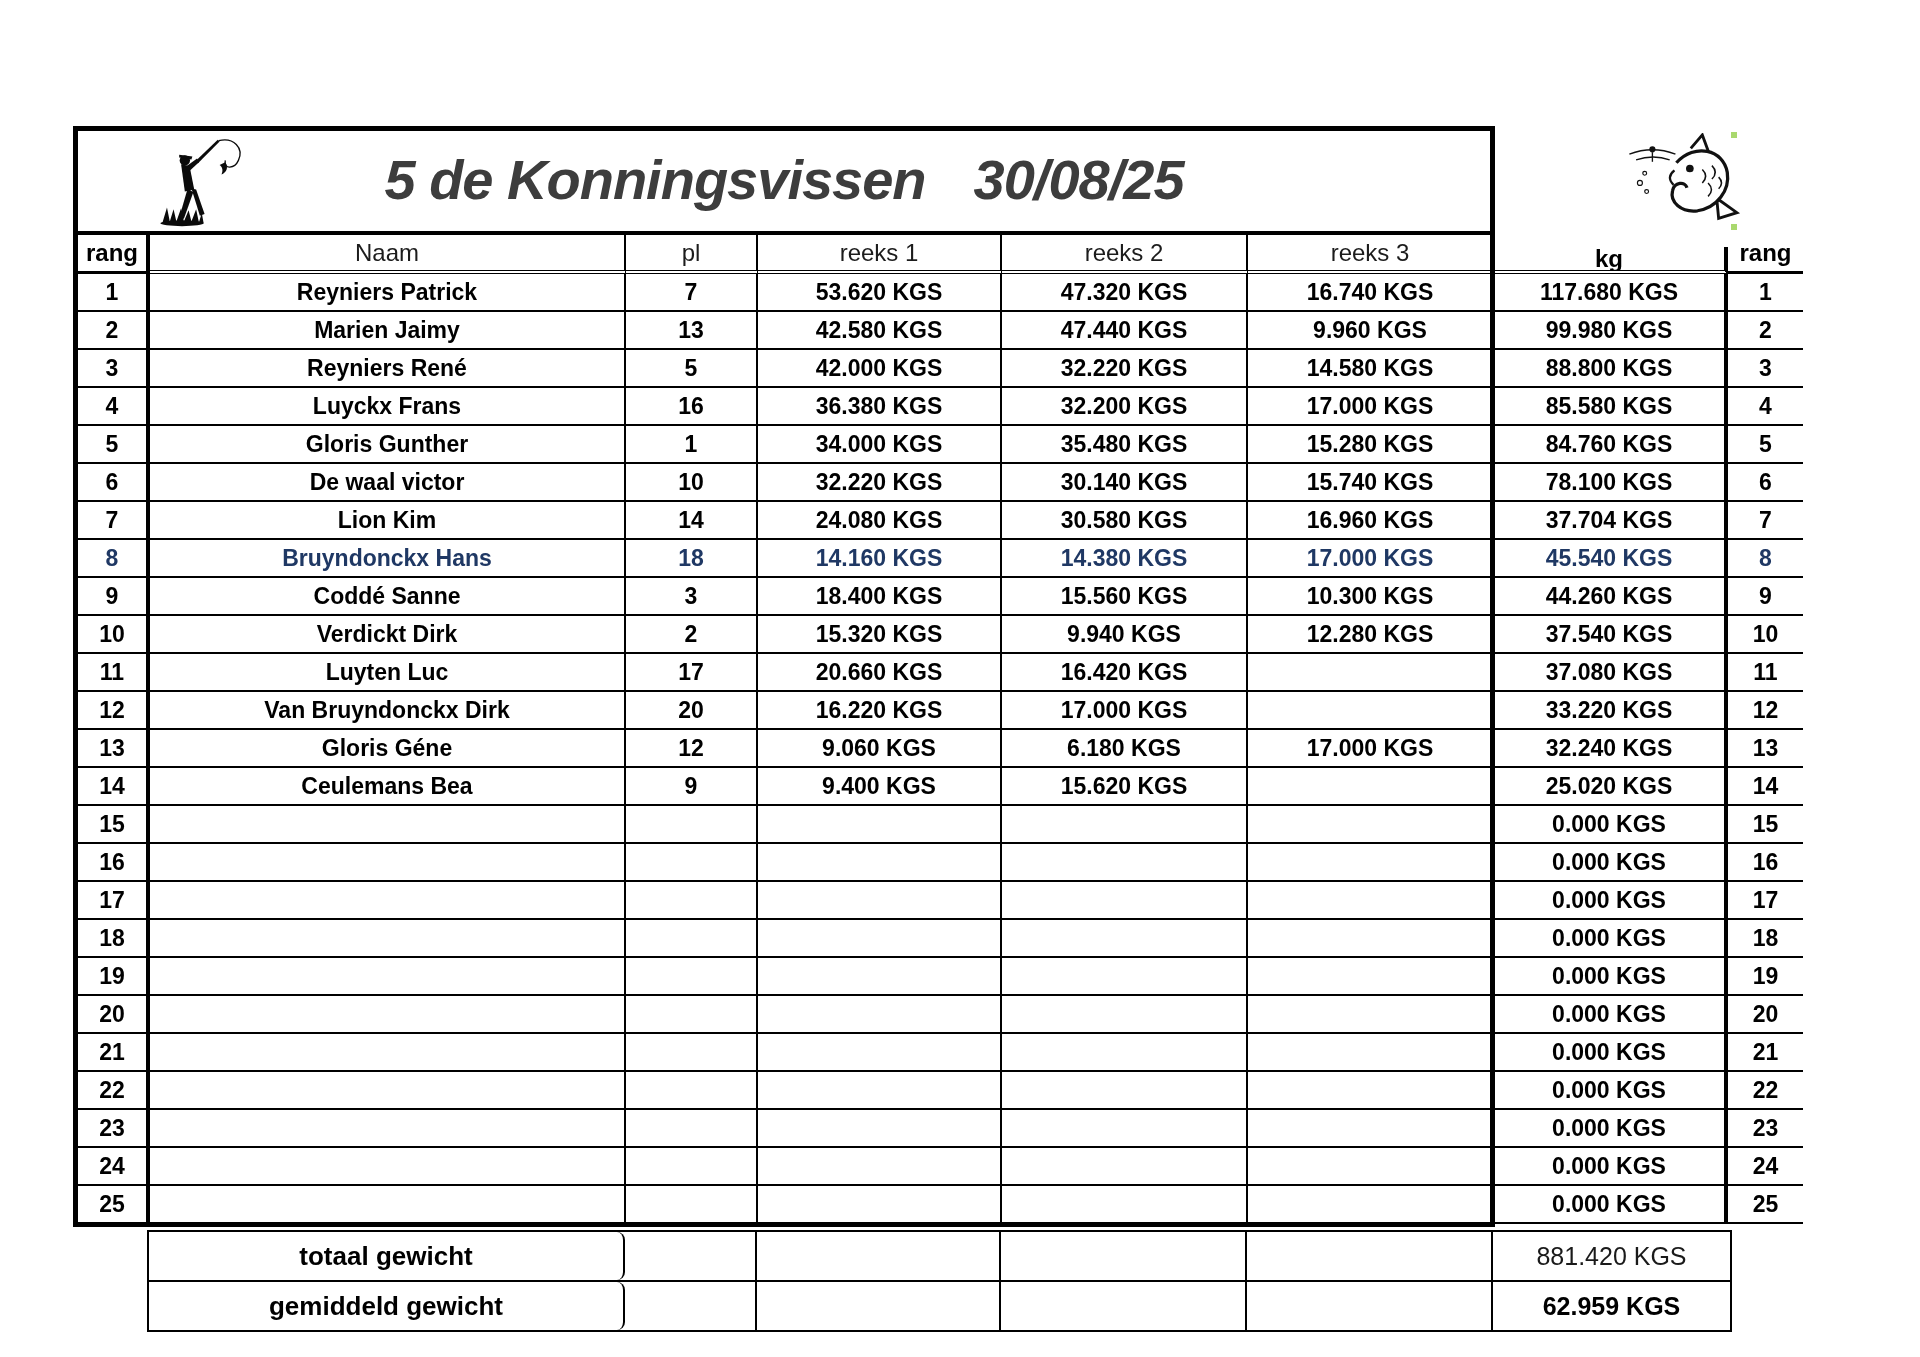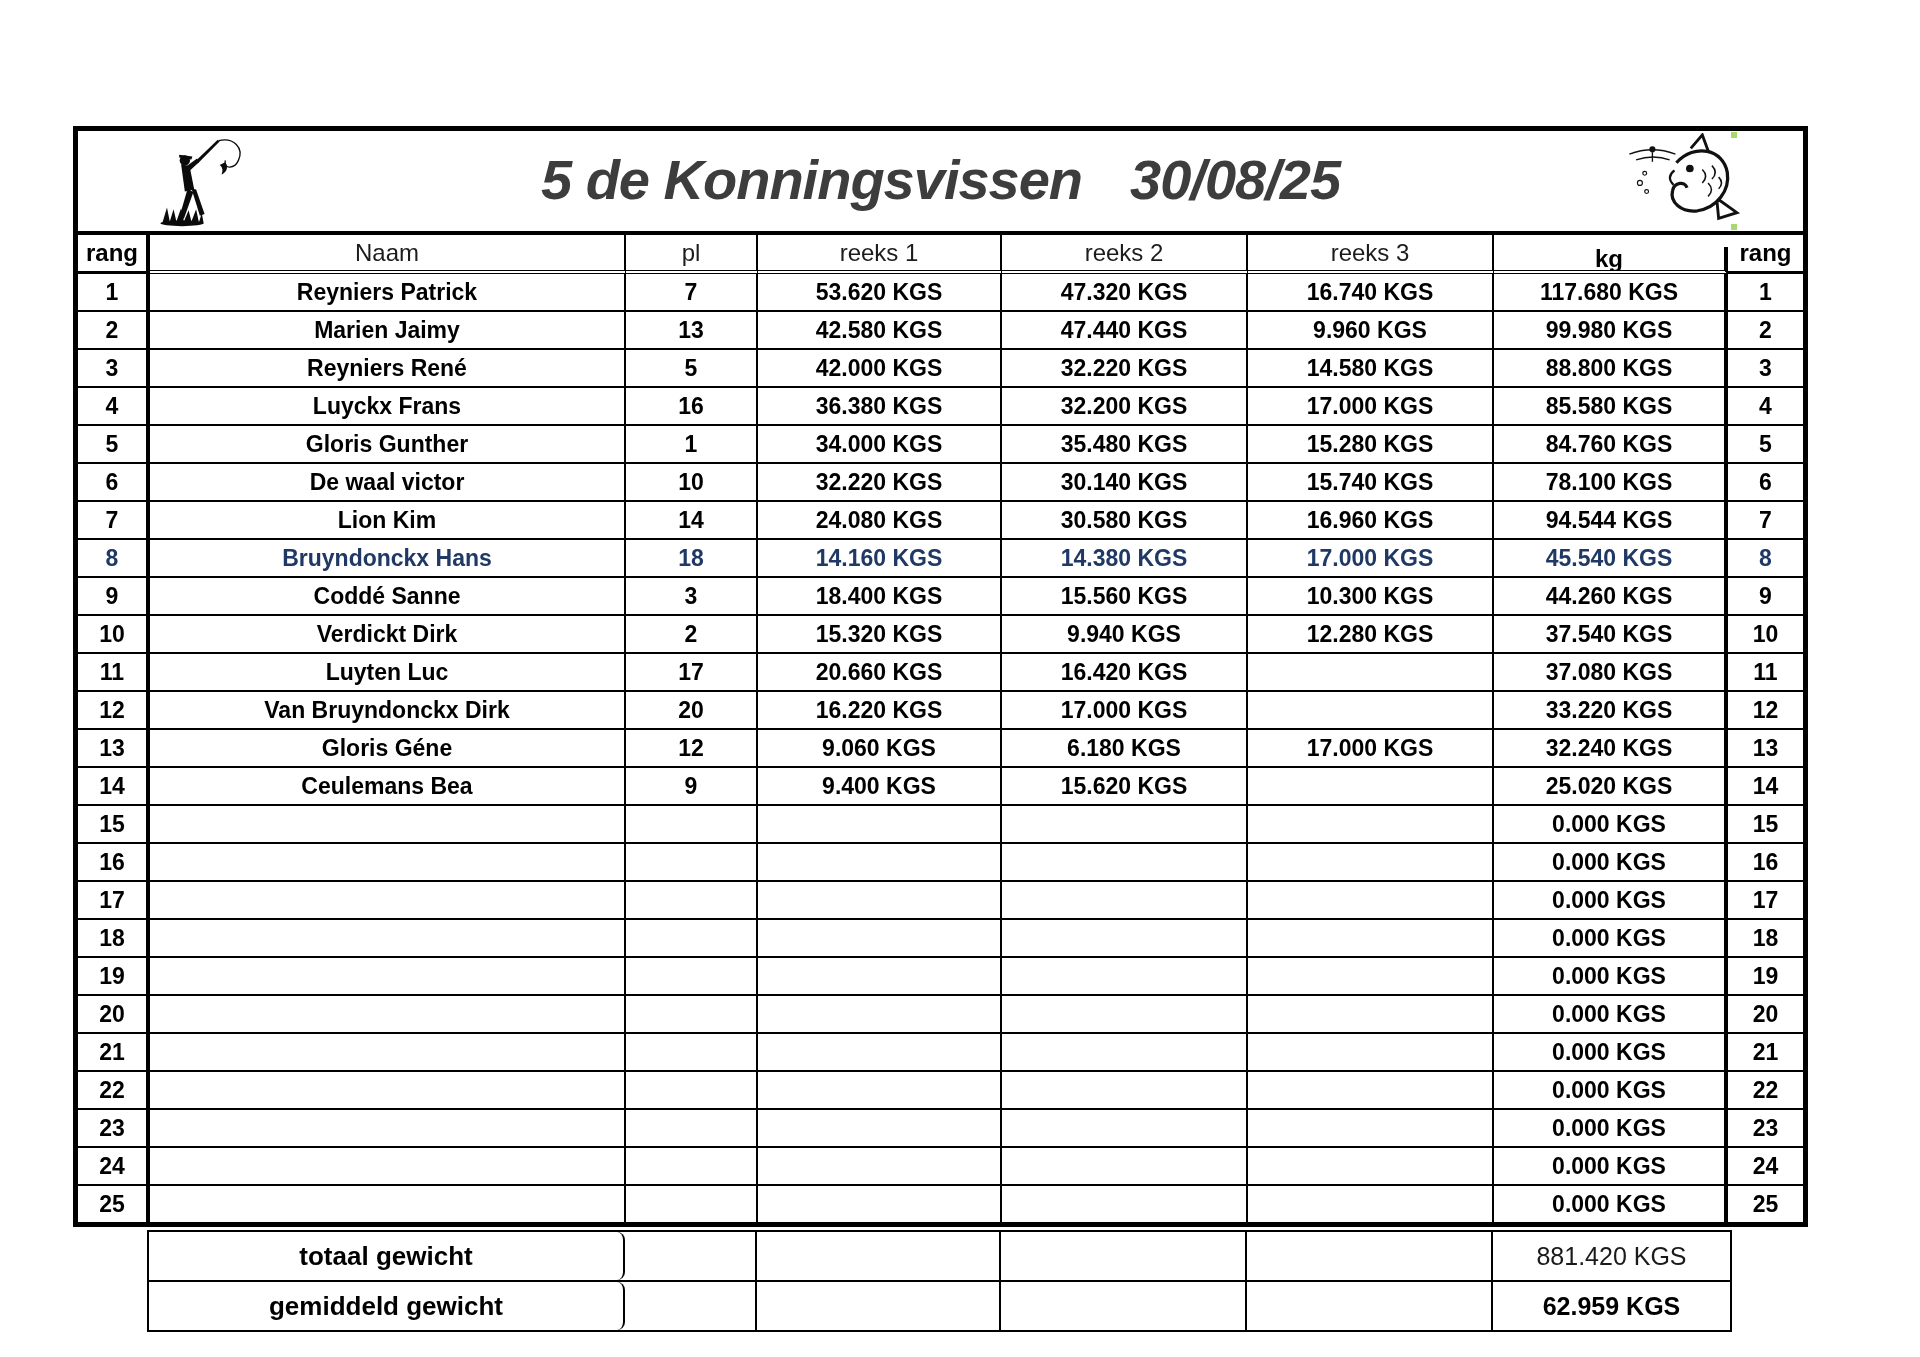--- a/index.html
+++ b/index.html
@@ -5,21 +5,21 @@
   html,body { margin:0; padding:0; background:#fff; }
   .page {
     position:relative; width:1920px; height:1357px; background:#ffffff;
     font-family:"Liberation Sans", sans-serif; color:#000;
     overflow:hidden;
   }
   .sheet { position:absolute; left:73px; top:126px; width:1735px; }
 
   
   .main {
-    box-sizing:border-box; width:1735px;
+    box-sizing:border-box; width:1422px;
     border:5px solid #000; border-bottom-width:3px; background:#fff;
   }
   .title-band { position:relative; height:100px; border-bottom:4px solid #000; }
   .title {
     position:absolute; left:0; right:0; top:16px; text-align:center;
     font-size:56px; font-weight:bold; font-style:italic; color:#3d3d3d;
     letter-spacing:-1px; white-space:nowrap;
   }
   .title .date { margin-left:48px; }
   .logo { position:absolute; }
@@ -187,21 +187,21 @@
           <div class="c rank2">6</div>
         </div>
 
         <div class="grid-row row">
           <div class="c rank">7</div>
           <div class="c">Lion Kim</div>
           <div class="c">14</div>
           <div class="c">24.080 KGS</div>
           <div class="c">30.580 KGS</div>
           <div class="c">16.960 KGS</div>
-          <div class="c kg">94.544 KGS</div>
+          <div class="c kg">37.704 KGS</div>
           <div class="c rank2">7</div>
         </div>
 
         <div class="grid-row row hl">
           <div class="c rank">8</div>
           <div class="c">Bruyndonckx Hans</div>
           <div class="c">18</div>
           <div class="c">14.160 KGS</div>
           <div class="c">14.380 KGS</div>
           <div class="c">17.000 KGS</div>

